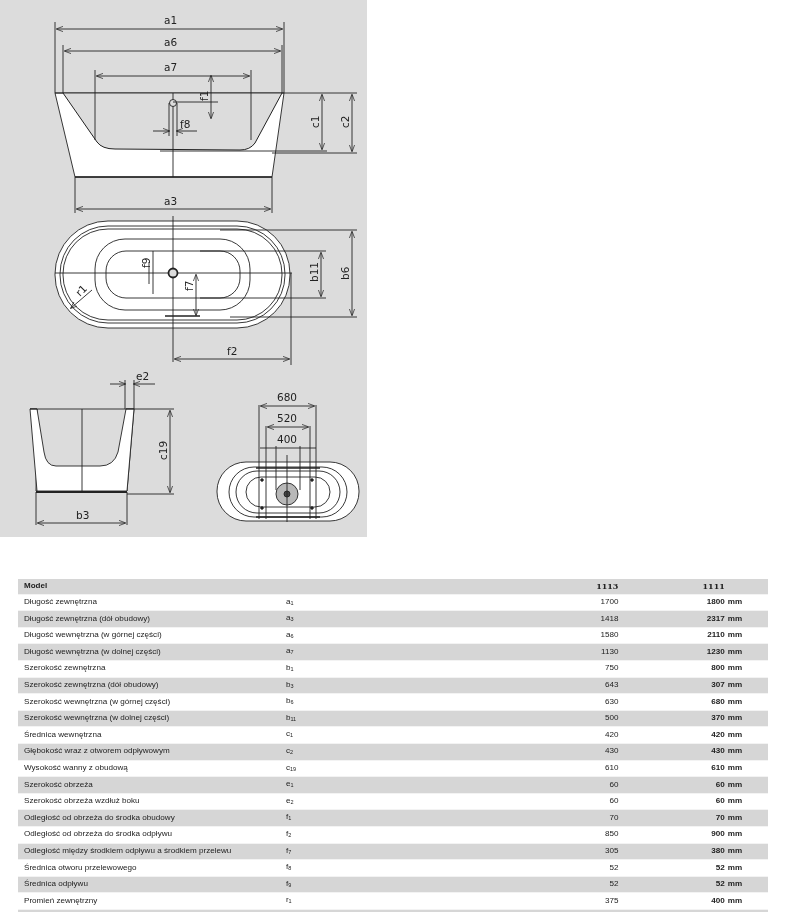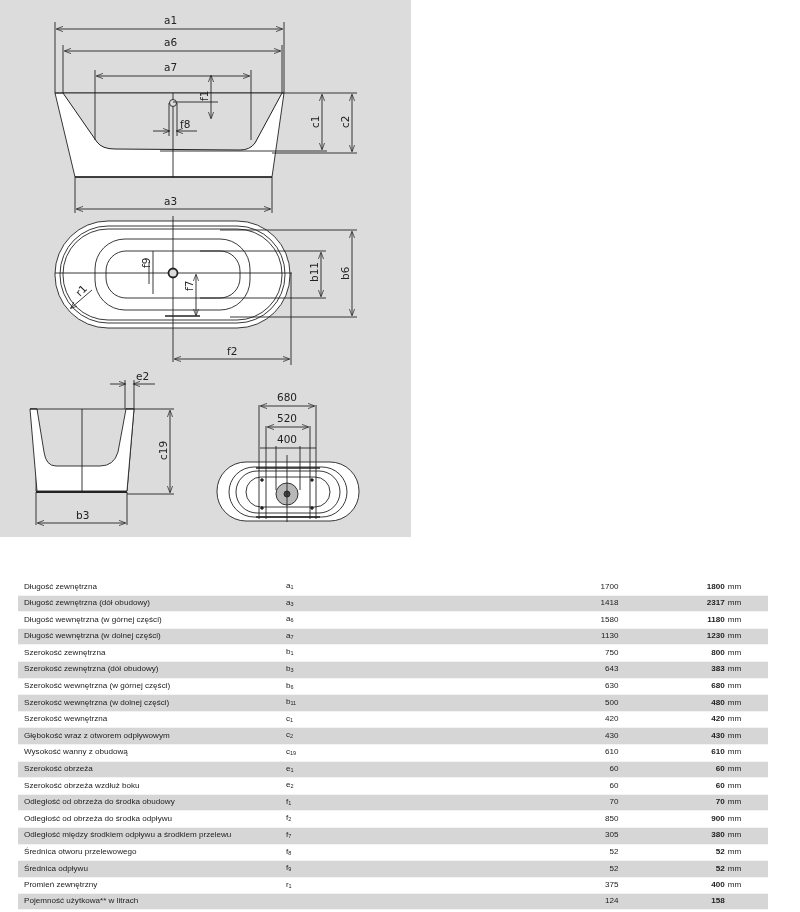--- a/index.html
+++ b/index.html
@@ -1,27 +1,27 @@
 <!DOCTYPE html>
 <html><head>
 <meta charset="utf-8">
 <style>
   html, body { margin:0; padding:0; background:#ffffff; }
   body { width:800px; height:912px; position:relative; overflow:hidden; font-family:"Liberation Sans", sans-serif; color:#222; }
-  #drawing { position:absolute; left:0; top:0; width:411px; height:537px; background:#dcdcdc; }
+  #drawing { position:absolute; left:0; top:0; width:367px; height:537px; background:#dcdcdc; }
   #drawing svg { position:absolute; left:0; top:0; }
   #drawing text { font-family:"DejaVu Sans", sans-serif; font-size:10.5px; fill:#222; }
   #spec-table { position:absolute; left:18px; top:579px; width:750px; border-collapse:collapse; font-size:8.1px; }
   #spec-table td { height:14.6px; padding:0 4px 0 6px; line-height:14.6px; white-space:nowrap; border-bottom:1px solid #f3f3f3; }
   #spec-table tr.shade td { background:#d6d6d6; }
   #spec-table td.lbl { width:230px; }
   #spec-table td.sym { width:170px; padding-left:2px; }
   #spec-table td.v1 { width:120px; text-align:right; padding-right:0; }
   #spec-table td.v2 { width:90px; text-align:right; padding-right:0;font-weight:bold; }
-  #spec-table td.u { width:32px; padding-left:3px; }
+  #spec-table td.u { width:32px; padding-left:3px;font-weight:bold; }
   #spec-table tr.head td { font-weight:bold; font-family:"DejaVu Serif", serif; font-size:8px; }
   #spec-table tr.head td.lbl { font-family:"Liberation Sans", sans-serif; }
   sub { font-size:5.5px; vertical-align:-1px; }
 </style>
 </head>
 <body>
 
 <div id="drawing">
   <svg width="367" height="537" viewBox="0 0 367 537">
     <defs>
@@ -147,78 +147,85 @@
     <text x="0" y="0" transform="translate(167,460) rotate(-90)">c19</text>
     <text x="76" y="519">b3</text>
     <text x="277" y="401">680</text>
     <text x="277" y="422">520</text>
     <text x="277" y="443">400</text>
   </svg>
 </div>
 
 <table id="spec-table">
   <tbody id="tbody">
+    <tr class="head shade">
+      <td class="lbl">Model</td>
+      <td class="sym"></td>
+      <td class="v1">1113</td>
+      <td class="v2">1111</td>
+      <td class="u"></td>
+    </tr>
   <tr>
         <td class="lbl">Długość zewnętrzna</td>
         <td class="sym"><span>a</span><sub>1</sub></td>
         <td class="v1">1700</td>
         <td class="v2">1800</td>
         <td class="u">mm</td>
       </tr>
       <tr class="shade">
         <td class="lbl">Długość zewnętrzna (dół obudowy)</td>
         <td class="sym"><span>a</span><sub>3</sub></td>
         <td class="v1">1418</td>
         <td class="v2">2317</td>
         <td class="u">mm</td>
       </tr>
       <tr>
         <td class="lbl">Długość wewnętrzna (w górnej części)</td>
         <td class="sym"><span>a</span><sub>6</sub></td>
         <td class="v1">1580</td>
-        <td class="v2">1180</td>
+        <td class="v2">2110</td>
         <td class="u">mm</td>
       </tr>
       <tr class="shade">
         <td class="lbl">Długość wewnętrzna (w dolnej części)</td>
         <td class="sym"><span>a</span><sub>7</sub></td>
         <td class="v1">1130</td>
         <td class="v2">1230</td>
         <td class="u">mm</td>
       </tr>
       <tr>
         <td class="lbl">Szerokość zewnętrzna</td>
         <td class="sym"><span>b</span><sub>1</sub></td>
         <td class="v1">750</td>
         <td class="v2">800</td>
         <td class="u">mm</td>
       </tr>
       <tr class="shade">
         <td class="lbl">Szerokość zewnętrzna (dół obudowy)</td>
         <td class="sym"><span>b</span><sub>3</sub></td>
         <td class="v1">643</td>
-        <td class="v2">383</td>
+        <td class="v2">307</td>
         <td class="u">mm</td>
       </tr>
       <tr>
         <td class="lbl">Szerokość wewnętrzna (w górnej części)</td>
         <td class="sym"><span>b</span><sub>6</sub></td>
         <td class="v1">630</td>
         <td class="v2">680</td>
         <td class="u">mm</td>
       </tr>
       <tr class="shade">
         <td class="lbl">Szerokość wewnętrzna (w dolnej części)</td>
         <td class="sym"><span>b</span><sub>11</sub></td>
         <td class="v1">500</td>
-        <td class="v2">480</td>
-        <td class="u">mm</td>
-      </tr>
-      <tr>
-        <td class="lbl">Szerokość wewnętrzna</td>
+        <td class="v2">370</td>
+        <td class="u">mm</td>
+      </tr>
+      <tr>
+        <td class="lbl">Średnica wewnętrzna</td>
         <td class="sym"><span>c</span><sub>1</sub></td>
         <td class="v1">420</td>
         <td class="v2">420</td>
         <td class="u">mm</td>
       </tr>
       <tr class="shade">
         <td class="lbl">Głębokość wraz z otworem odpływowym</td>
         <td class="sym"><span>c</span><sub>2</sub></td>
         <td class="v1">430</td>
         <td class="v2">430</td>

